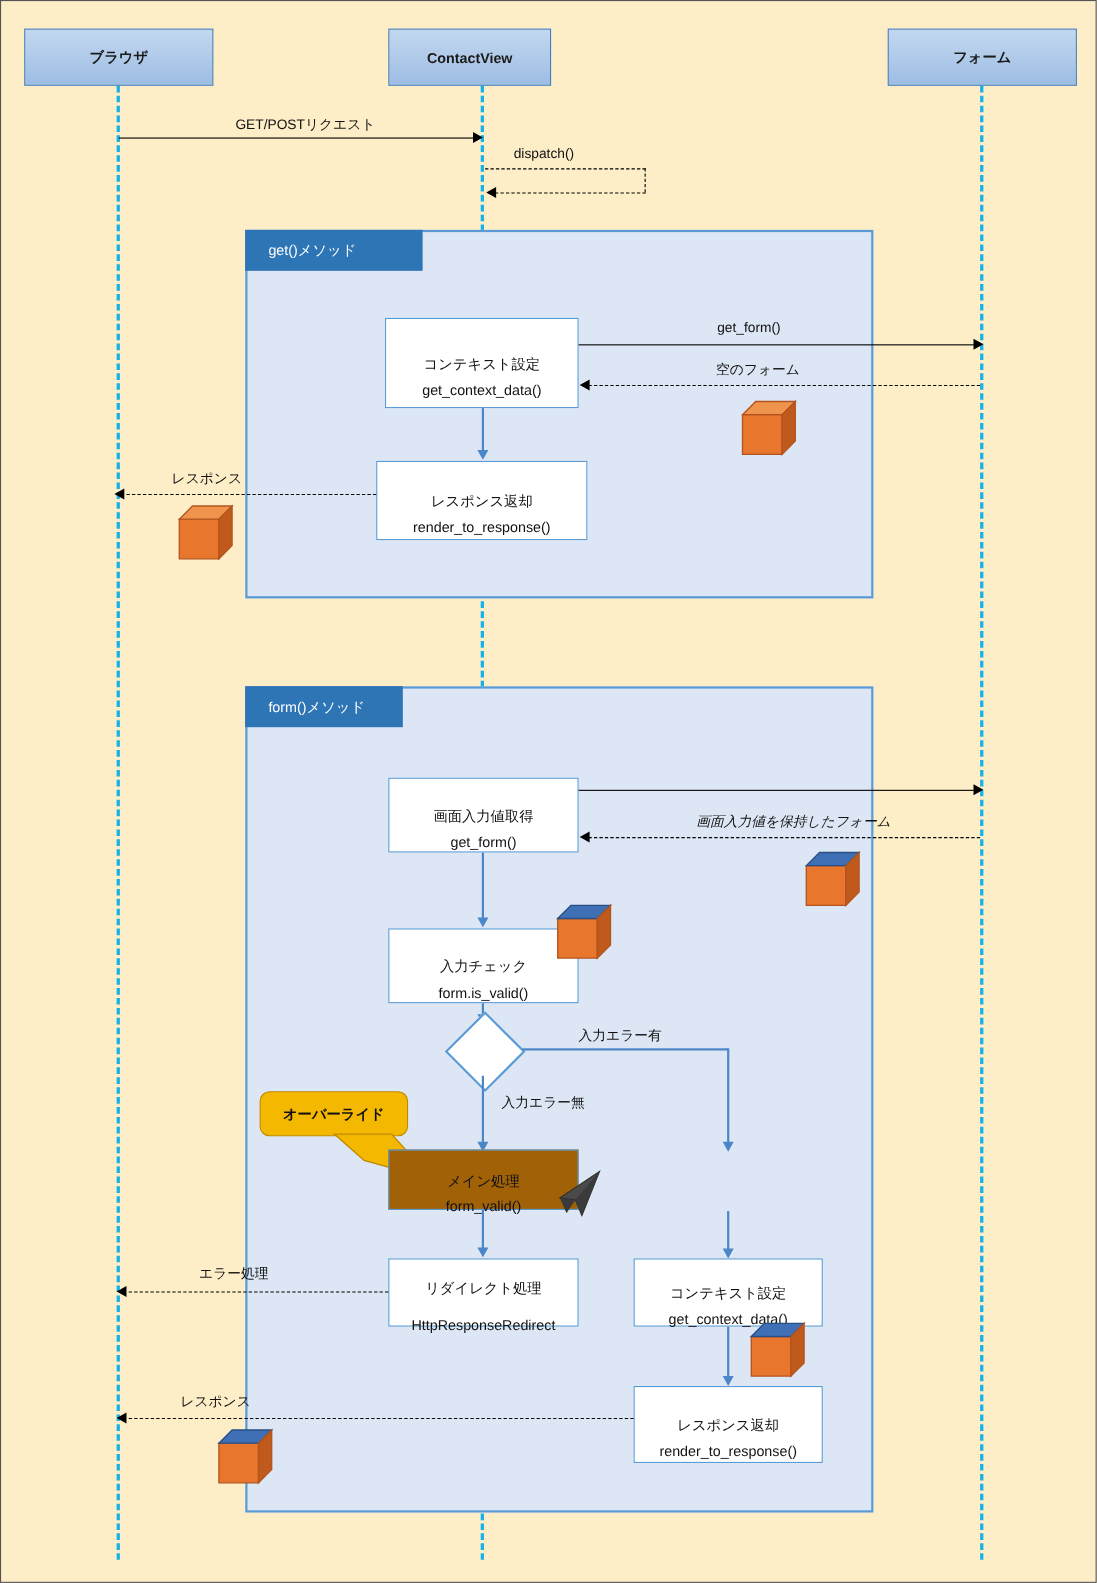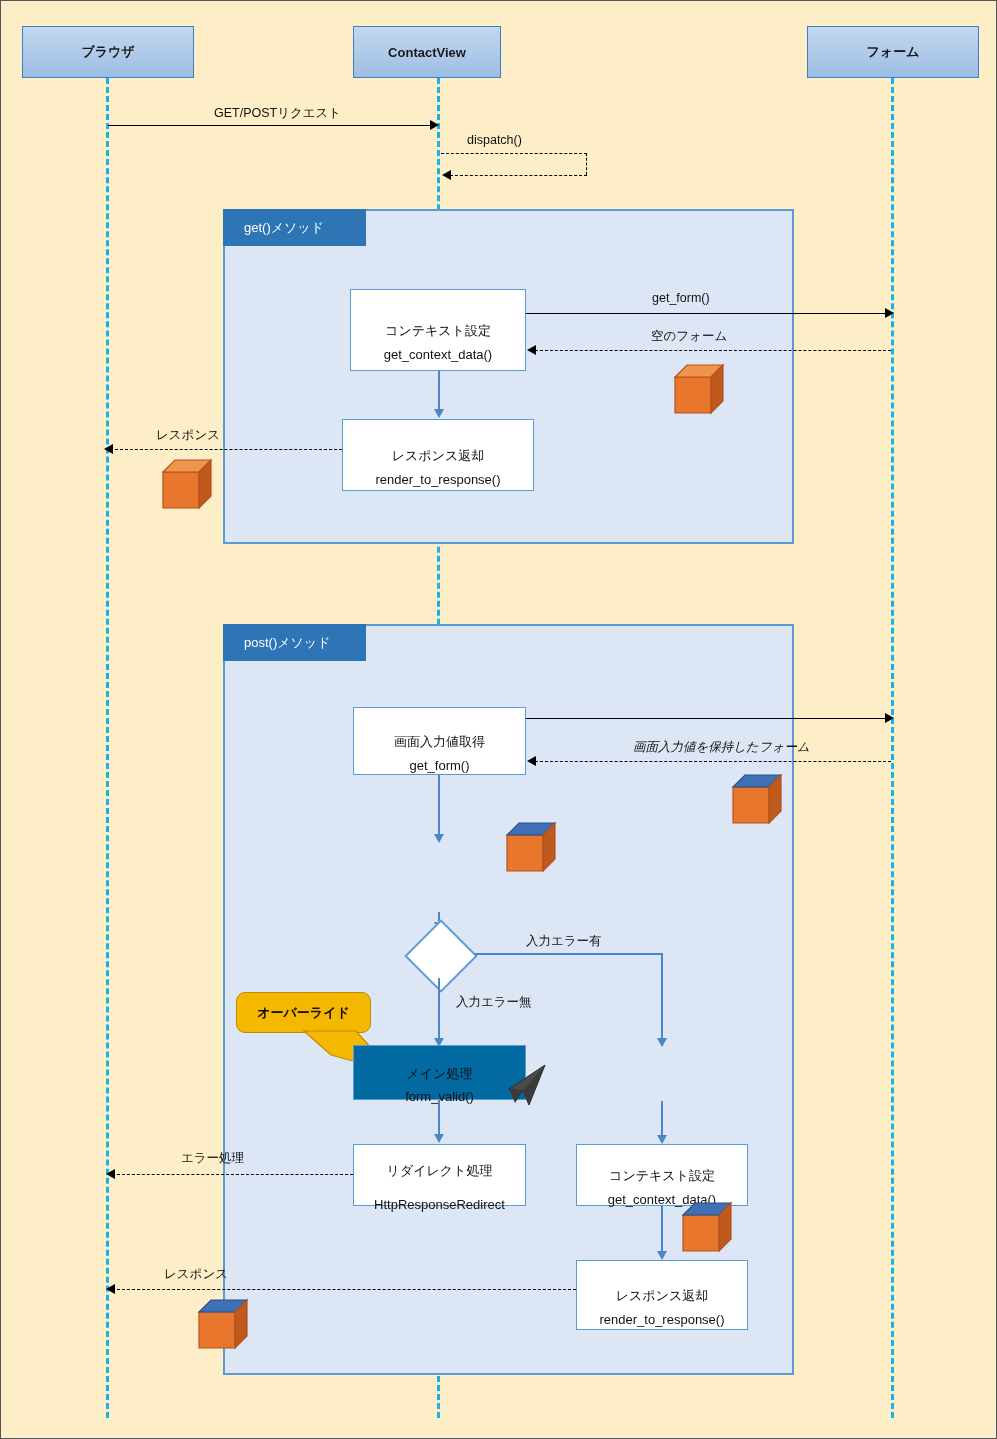--- a/index.html
+++ b/index.html
@@ -48,21 +48,21 @@
     position:absolute;
     box-sizing:border-box;
     border:1px solid #5b9bd5;
     background:#ffffff;
     display:flex;flex-direction:column;
     align-items:center;justify-content:center;
     font-size:13px;color:#111111;
     line-height:1.1;
   }
   .node .l1{margin-bottom:9px;margin-top:26px;}
-  .node.main-proc{background:#0369a1;border-color:#5b9bd5;}
+  .node.main-proc{background:#a16207;border-color:#5b9bd5;}
   .node .mono{font-family:"Liberation Sans","DejaVu Sans",sans-serif;}
   .lbl{
     position:absolute;
     font-size:12.5px;color:#111111;
     white-space:nowrap;
   }
   .hline{position:absolute;height:0;border-top:1px solid #000;}
   .hdash{position:absolute;height:0;border-top:1px dashed #000;}
   .vline{position:absolute;width:0;border-left:2px solid #4a86c8;}
   .vhline{position:absolute;height:0;border-top:2px solid #4a86c8;}
@@ -122,21 +122,21 @@
   <div class="arrow-r" style="left:429px;top:119px;"></div>
   <div class="lbl" style="left:213px;top:104px;">GET/POSTリクエスト</div>
 
   <div class="hdash" style="left:440px;top:152px;width:146px;"></div>
   <div class="vdash" style="left:585px;top:152px;height:22px;"></div>
   <div class="hdash" style="left:449px;top:174px;width:137px;"></div>
   <div class="arrow-l" style="left:441px;top:169px;"></div>
   <div class="lbl" style="left:466px;top:132px;">dispatch()</div>
 
   <div class="frame" style="left:222px;top:208px;width:571px;height:335px;"></div>
-  <div class="frame-tab" style="left:222px;top:208px;width:143px;height:37px;">
+  <div class="frame-tab" style="left:222px;top:208px;width:161px;height:37px;">
     <span>get()メソッド</span>
   </div>
 
   <div class="node" style="left:349px;top:288px;width:176px;height:82px;">
     <span class="l1">コンテキスト設定</span>
     <span class="mono">get_context_data()</span>
   </div>
 
   <div class="hline" style="left:525px;top:312px;width:364px;"></div>
   <div class="arrow-r" style="left:884px;top:307px;"></div>
@@ -169,21 +169,21 @@
   <div class="cube" style="left:160px;top:457px;">
     <svg width="60" height="54" viewBox="0 0 60 54">
       <polygon points="2,14 38,14 38,50 2,50" fill="#e8762c" stroke="#b3541e" stroke-width="1.2"></polygon>
       <polygon points="2,14 14,2 50,2 38,14" fill="#ef944c" stroke="#b3541e" stroke-width="1.2"></polygon>
       <polygon points="38,14 50,2 50,38 38,50" fill="#c05a1c" stroke="#b3541e" stroke-width="1.2"></polygon>
     </svg>
   </div>
 
   <div class="frame" style="left:222px;top:623px;width:571px;height:751px;"></div>
   <div class="frame-tab" style="left:222px;top:623px;width:143px;height:37px;">
-    <span>post()メソッド</span>
+    <span>form()メソッド</span>
   </div>
 
   <div class="node" style="left:352px;top:706px;width:173px;height:68px;">
     <span class="l1">画面入力値取得</span>
     <span class="mono">get_form()</span>
   </div>
 
   <div class="hline" style="left:525px;top:717px;width:364px;"></div>
   <div class="arrow-r" style="left:884px;top:712px;"></div>
 
@@ -195,20 +195,24 @@
     <svg width="60" height="54" viewBox="0 0 60 54">
       <polygon points="2,14 38,14 38,50 2,50" fill="#e8762c" stroke="#b3541e" stroke-width="1.2"></polygon>
       <polygon points="2,14 14,2 50,2 38,14" fill="#3f6fb5" stroke="#2a4f85" stroke-width="1.2"></polygon>
       <polygon points="38,14 50,2 50,38 38,50" fill="#c05a1c" stroke="#b3541e" stroke-width="1.2"></polygon>
     </svg>
   </div>
 
   <div class="vline" style="left:437px;top:774px;height:60px;"></div>
   <div class="arrow-d" style="left:433px;top:833px;"></div>
 
+  <div class="node" style="left:352px;top:843px;width:173px;height:68px;">
+    <span class="l1">入力チェック</span>
+    <span class="mono">form.is_valid()</span>
+  </div>
 
   <div class="cube" style="left:504px;top:820px;">
     <svg width="60" height="54" viewBox="0 0 60 54">
       <polygon points="2,14 38,14 38,50 2,50" fill="#e8762c" stroke="#b3541e" stroke-width="1.2"></polygon>
       <polygon points="2,14 14,2 50,2 38,14" fill="#3f6fb5" stroke="#2a4f85" stroke-width="1.2"></polygon>
       <polygon points="38,14 50,2 50,38 38,50" fill="#c05a1c" stroke="#b3541e" stroke-width="1.2"></polygon>
     </svg>
   </div>
 
   <div class="vline" style="left:437px;top:911px;height:12px;"></div>

